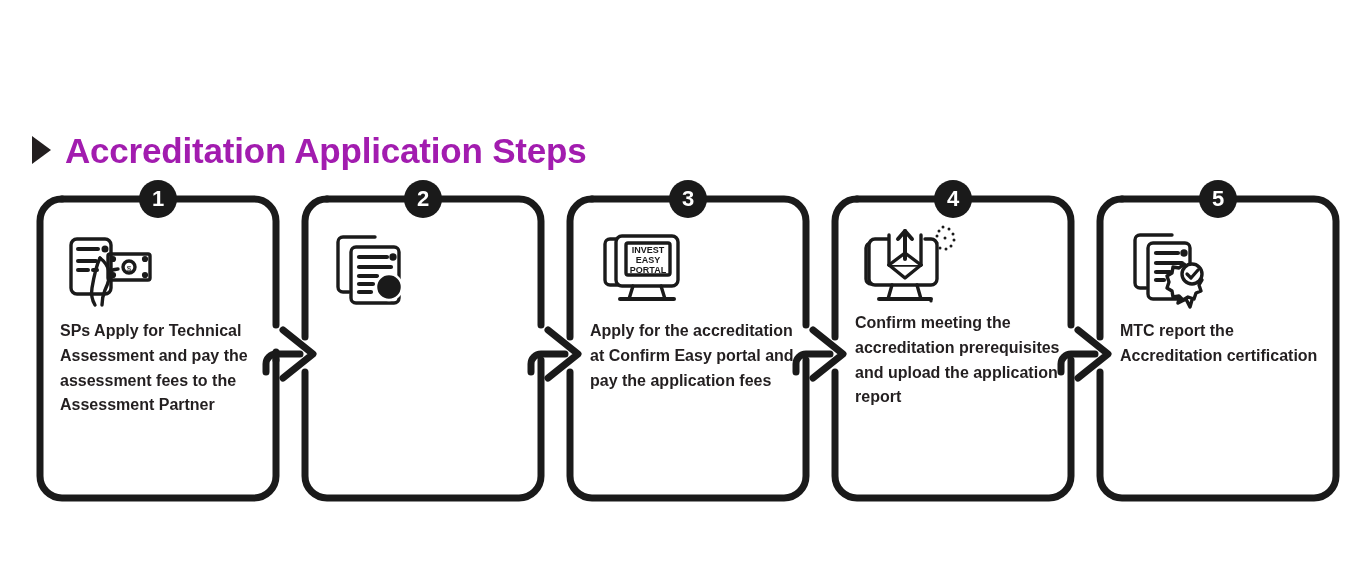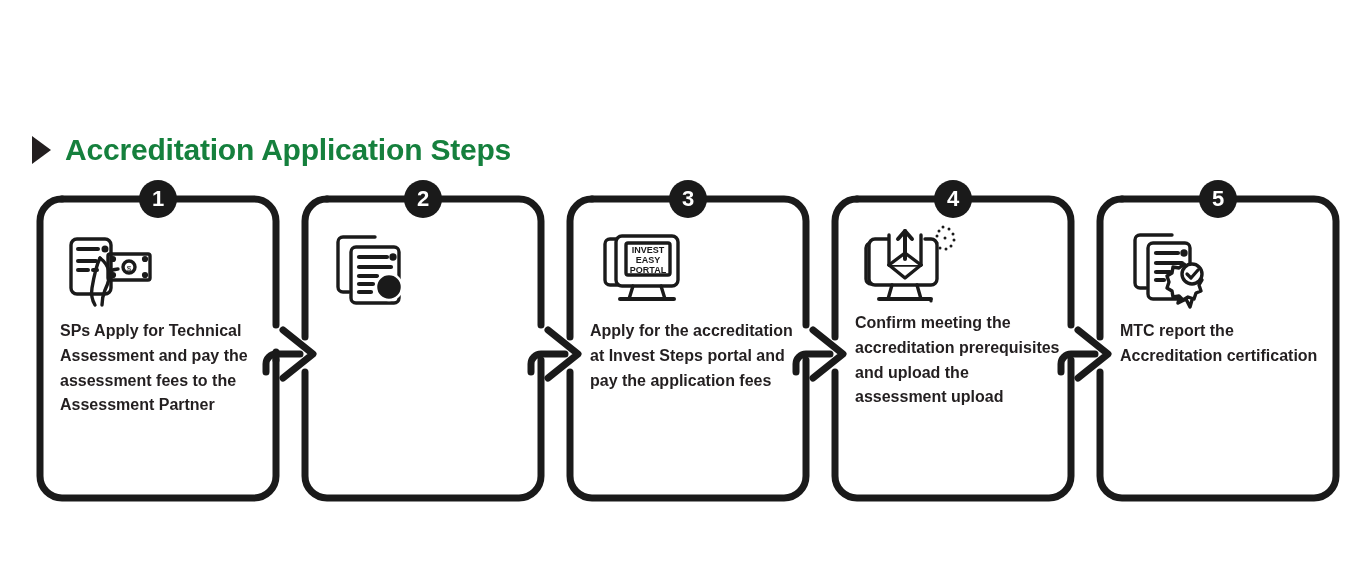--- a/index.html
+++ b/index.html
@@ -28,24 +28,24 @@
   }
   .title-bullet {
     width: 0;
     height: 0;
     border-left: 19px solid #231f20;
     border-top: 14px solid transparent;
     border-bottom: 14px solid transparent;
     flex: none;
   }
   .title-text {
-    font-size: 30px;
+    font-size: 35px;
     font-weight: bold;
     letter-spacing: -0.2px;
-    color: #15803d;
+    color: #a21caf;
     white-space: nowrap;
     line-height: 1;
   }
 
   
   .flow {
     position: absolute;
     left: 0;
     top: 0;
     width: 1361px;
@@ -213,21 +213,21 @@
           <path d="M 63 57 L 67 70"></path>
           <line x1="22" y1="70" x2="76" y2="70" stroke-width="4"></line>
         </g>
         <g fill="#1a1a1a" stroke="none" font-family="'Liberation Sans',sans-serif" font-size="9" font-weight="bold" text-anchor="middle">
           <text x="50" y="24">INVEST</text>
           <text x="50" y="34">EASY</text>
           <text x="50" y="44">PORTAL</text>
         </g>
       </svg>
     </div>
-    <div class="card-text">Apply for the accreditation at Invest Steps portal and pay the application fees</div>
+    <div class="card-text">Apply for the accreditation at Confirm Easy portal and pay the application fees</div>
   </div>
 
   <div class="card" style="left:835px; top:199px; width:236px; height:299px;">
     <div class="badge" style="left:99px; top:-19px;">
       <span>4</span>
     </div>
     <div class="card-icon" style="left:24px; top:22px; width:104px; height:88px;">
       <svg viewBox="0 0 104 88">
         <g fill="none" stroke="#1a1a1a" stroke-width="3.4" stroke-linecap="round" stroke-linejoin="round">
           <path d="M 24 22 L 12 22 A 5 5 0 0 0 7 27 L 7 58 A 5 5 0 0 0 12 63 L 20 63"></path>
@@ -250,21 +250,21 @@
             <circle cx="87" cy="28" r="1.5"></circle>
           <circle cx="81" cy="27" r="1.5"></circle>
             <circle cx="78" cy="22" r="1.5"></circle>
           <circle cx="78" cy="15" r="1.5"></circle>
             <circle cx="80" cy="10" r="1.5"></circle>
           <circle cx="86" cy="17" r="1.5"></circle>
           <circle cx="72" cy="80" r="1.6"></circle>
         </g>
       </svg>
     </div>
-    <div class="card-text" style="top:112px;">Confirm meeting the accreditation prerequisites  and upload the assessment upload</div>
+    <div class="card-text" style="top:112px;">Confirm meeting the accreditation prerequisites  and upload the application report</div>
   </div>
 
   <div class="card" style="left:1100px; top:199px; width:236px; height:299px;">
     <div class="badge" style="left:99px; top:-19px;">
       <span>5</span>
     </div>
     <div class="card-icon" style="left:28px; top:28px; width:90px; height:82px;">
       <svg viewBox="0 0 90 82">
         <g fill="none" stroke="#1a1a1a" stroke-width="3.4" stroke-linecap="round" stroke-linejoin="round">
           <path d="M 44 8 L 12 8 A 5 5 0 0 0 7 13 L 7 56 A 5 5 0 0 0 12 61 L 18 61"></path>

